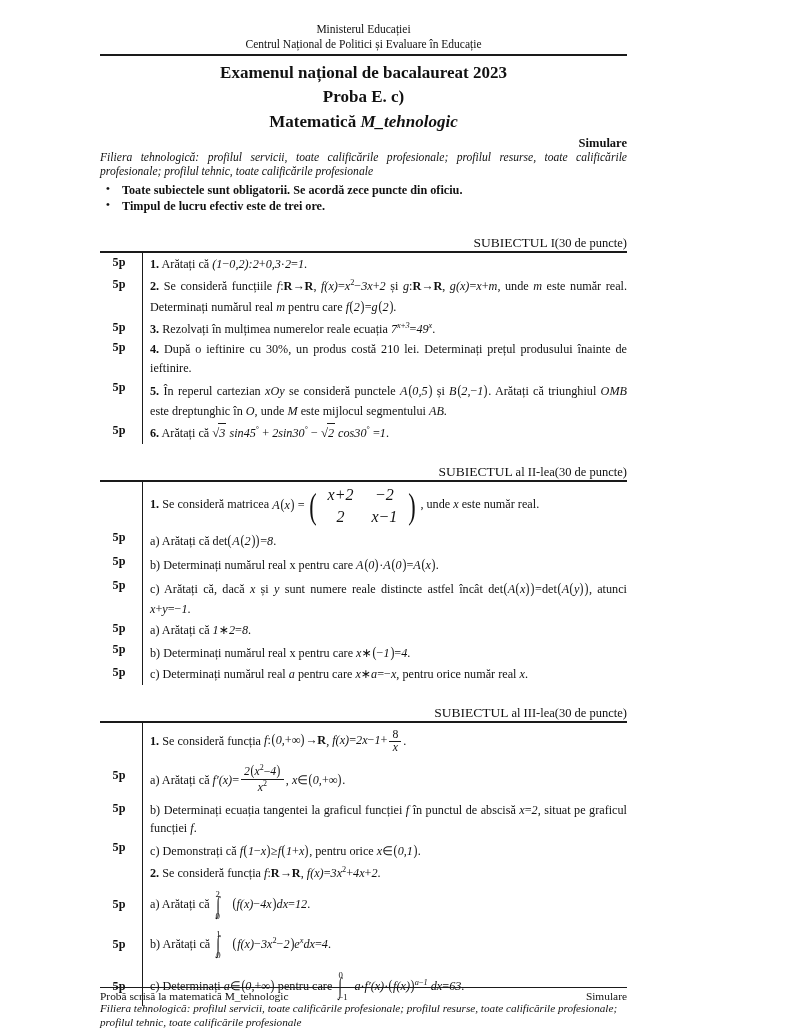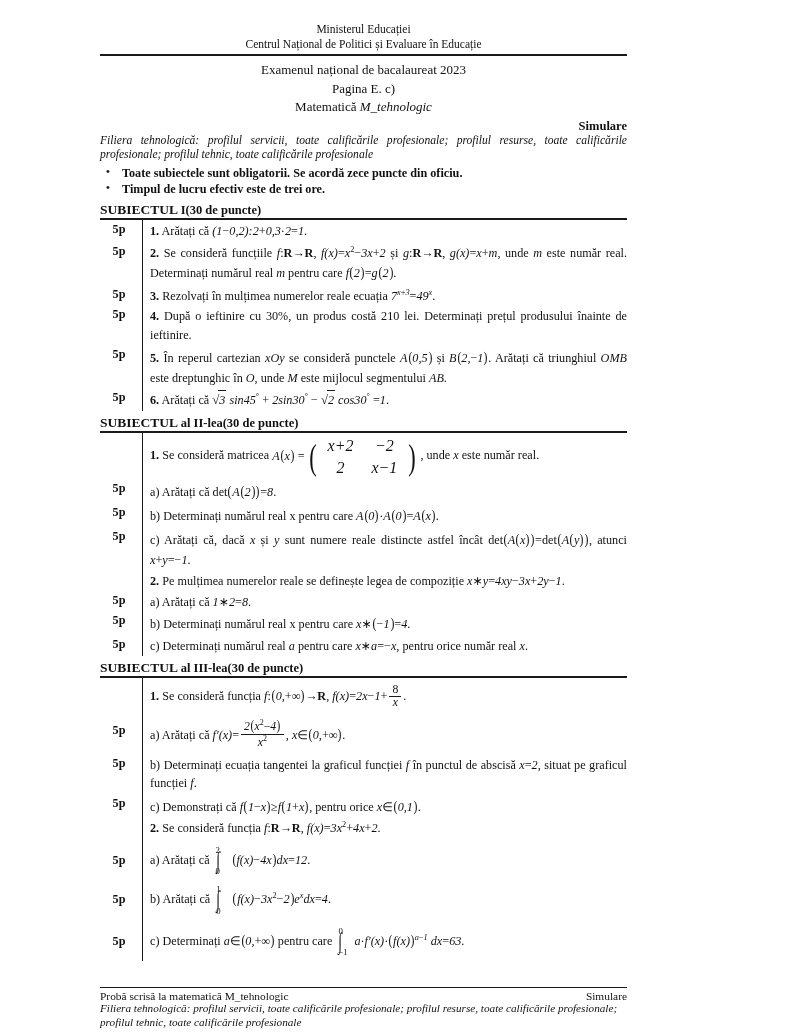--- a/index.html
+++ b/index.html
@@ -29,22 +29,22 @@
     font-size: 11.5px;
     line-height: 1.32;
   }
   .hr-thick {
     border: 0;
     border-top: 2.4px solid #1a1a1a;
     margin: 2px 0 5px 0;
   }
   .exam-title {
     text-align: center;
-    font-weight: normal;
-    font-size: 13px;
+    font-weight: bold;
+    font-size: 17px;
     line-height: 1.42;
   }
   .exam-title .italic-mono {
     font-style: italic;
   }
   .simulare-line {
     text-align: right;
     font-weight: bold;
     font-size: 12.5px;
     margin-top: 2px;
@@ -71,25 +71,25 @@
   ul.notes li .bullet {
     position: absolute;
     left: 6px;
     top: -1px;
     font-size: 11px;
   }
 
   
   .subject-head {
     display: flex;
-    justify-content: flex-start;
+    justify-content: flex-end;
     align-items: baseline;
-    font-weight: bold;
+    font-weight: normal;
     font-size: 13.5px;
-    margin-top: 4px;
+    margin-top: 20px;
   }
   .subject-head .points {
     font-size: 12.5px;
   }
   .subject-head .name .roman {
     font-size: 12.5px;
   }
 
   
   .ptable {
@@ -239,21 +239,21 @@
 <body>
 
 <div class="page">
 
   <div>
     <div class="ministry">Ministerul Educației</div>
     <div class="ministry">Centrul Național de Politici și Evaluare în Educație</div>
     <hr class="hr-thick">
     <div class="exam-title">
       <div>Examenul național de bacalaureat 2023</div>
-      <div>Pagina E. c)</div>
+      <div>Proba E. c)</div>
       <div>
         <span>Matematică </span><span class="italic-mono">M_tehnologic</span>
       </div>
     </div>
     <div class="simulare-line">Simulare</div>
     <div class="filiera">Filiera tehnologică: profilul servicii, toate calificările profesionale; profilul resurse, toate calificările profesionale; profilul tehnic, toate calificările profesionale</div>
     <ul class="notes">
       <li><span class="bullet">•</span><span>Toate subiectele sunt obligatorii. Se acordă zece puncte din oficiu.</span></li>
       <li><span class="bullet">•</span><span>Timpul de lucru efectiv este de trei ore.</span></li>
     </ul>
@@ -375,28 +375,20 @@
     <tr>
       <td class="pts">5p</td>
       <td class="body">
         <span>c)</span>
         Arătați că, dacă <span class="m">x</span> și <span class="m">y</span> sunt numere reale distincte astfel încât
         <span class="m"><span class="up">det</span><span class="bigparen">(</span>A<span class="bigparen">(</span>x<span class="bigparen">)</span><span class="bigparen">)</span><span class="up">=</span><span class="up">det</span><span class="bigparen">(</span>A<span class="bigparen">(</span>y<span class="bigparen">)</span><span class="bigparen">)</span></span>, atunci
         <span class="m">x<span class="up">+</span>y<span class="up">=</span><span class="up">−</span>1</span>.
       </td>
     </tr>
     <tr class="tight">
-      <td class="pts"></td>
-      <td class="body">
-        <b>2.</b>
-        <span>Pe mulțimea numerelor reale se definește legea de compoziție</span>
-        <span class="m">x<span class="up">∗</span>y<span class="up">=</span>4xy<span class="up">−</span>3x<span class="up">+</span>2y<span class="up">−</span>1</span><span>.</span>
-      </td>
-    </tr>
-    <tr class="tight">
       <td class="pts">5p</td>
       <td class="body">
         <span>a)</span>
         <span>Arătați că</span>
         <span class="m">1<span class="up">∗</span>2<span class="up">=</span>8</span><span>.</span>
       </td>
     </tr>
     <tr class="tight">
       <td class="pts">5p</td>
       <td class="body">

